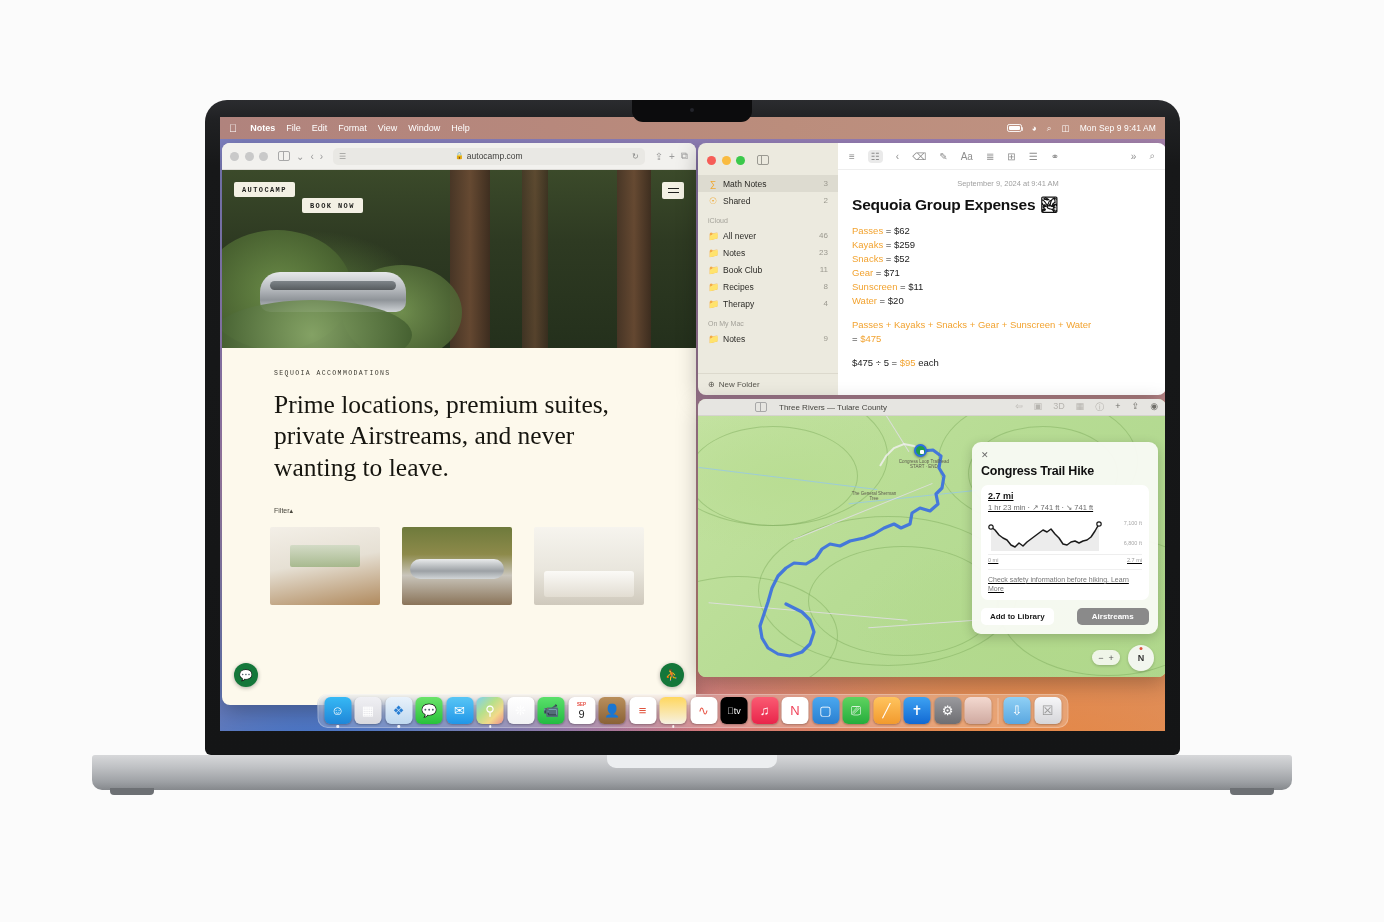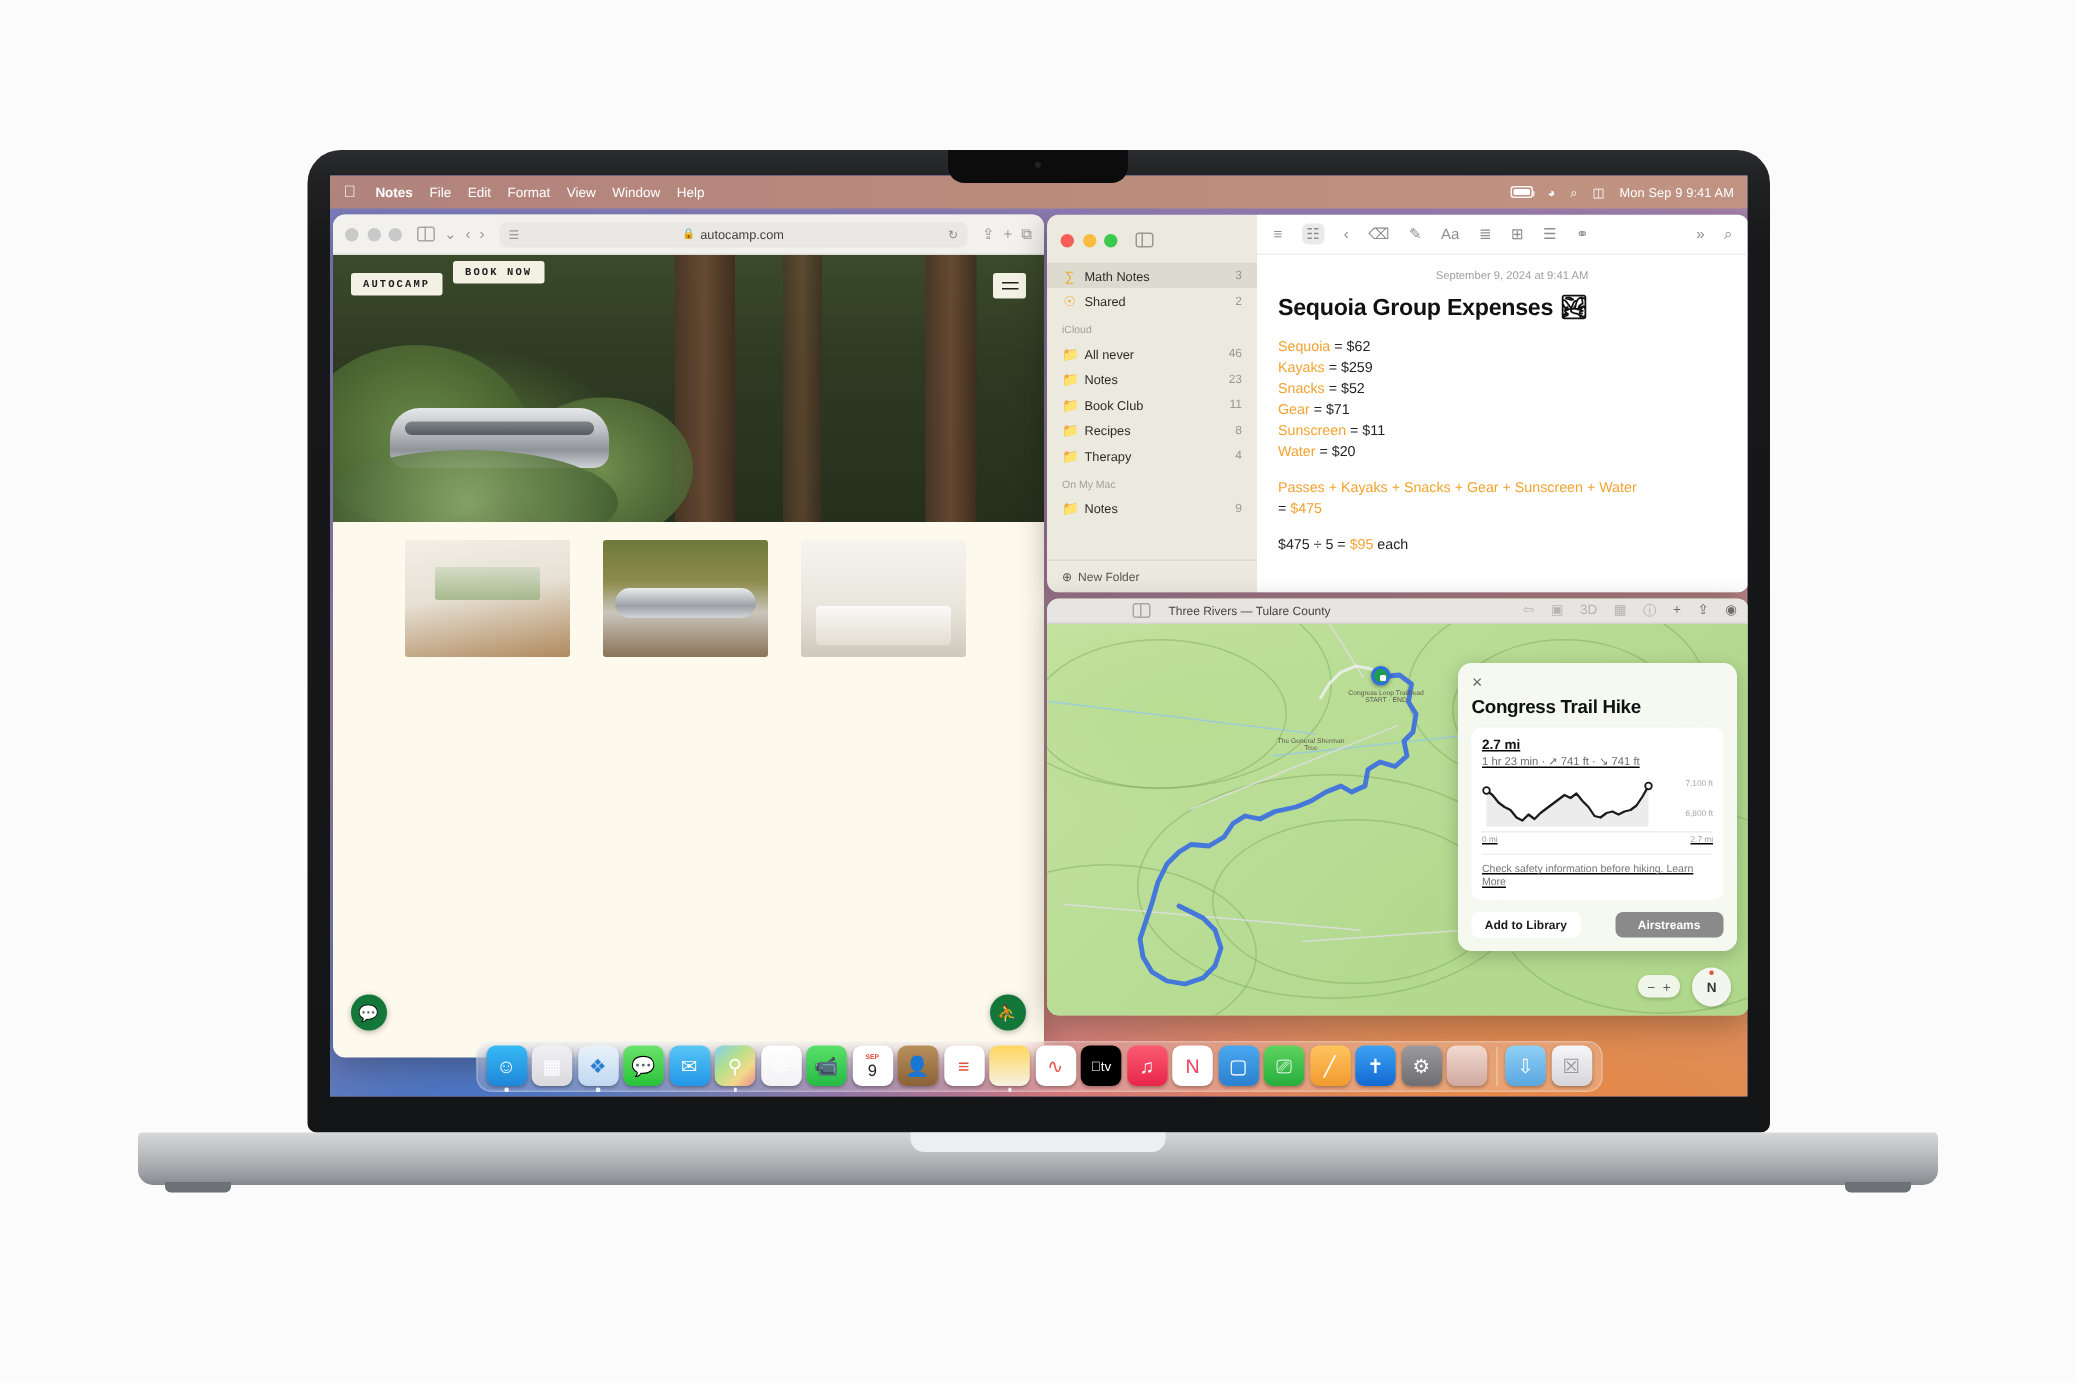--- a/index.html
+++ b/index.html
@@ -300,27 +300,34 @@
 
       <div class="hero">
         <div class="trunk" style="left:228px;width:40px;"></div>
         <div class="trunk" style="left:300px;width:26px;opacity:.7"></div>
         <div class="trunk" style="left:395px;width:34px;"></div>
         <div class="foliage" style="left:-20px;top:60px;width:150px;height:120px;background:radial-gradient(circle,#6e8f4a,#3d5527);opacity:.85"></div>
         <div class="foliage" style="left:120px;top:95px;width:120px;height:95px;background:radial-gradient(circle,#7fa158,#40572a);opacity:.8"></div>
         <div class="airstream"></div>
         <div class="foliage" style="left:-10px;top:130px;width:200px;height:70px;background:radial-gradient(circle,#8aa86a,#3f5a2c);opacity:.9"></div>
         <div class="nav-pill" style="left:12px;top:12px;">AUTOCAMP</div>
-        <div class="nav-pill" style="left:80px;top:4px;">BOOK NOW</div>
+        <div class="nav-pill" style="left:80px;top:28px;">BOOK NOW</div>
         <div class="hamburger">
             <i></i>
             <i></i>
           </div>
       </div>
 
+      <div class="copy">
+        <div class="eyebrow">SEQUOIA ACCOMMODATIONS</div>
+        <h1 class="headline">Prime locations, premium suites, private Airstreams, and never wanting to leave.</h1>
+        <div class="filter">
+          <span>Filter</span><span>▴</span>
+        </div>
+      </div>
 
       <div class="cards">
         <div class="card a">
             <div class="win"></div>
           </div>
         <div class="card b">
             <div class="van"></div>
           </div>
         <div class="card c">
             <div class="bed"></div>
@@ -407,21 +414,21 @@
           <span class="nt-ico">⌕</span>
         </div>
 
         <div class="note-date">September 9, 2024 at 9:41 AM</div>
         <div class="note-title">
           <span>Sequoia Group Expenses</span>
           <span>🏞</span>
         </div>
 
         <div class="note-body">
-          <div><span class="tok">Sequoia</span><span> = $62</span></div>
+          <div><span class="tok">Passes</span><span> = $62</span></div>
           <div><span class="tok">Kayaks</span><span> = $259</span></div>
           <div><span class="tok">Snacks</span><span> = $52</span></div>
           <div><span class="tok">Gear</span><span> = $71</span></div>
           <div><span class="tok">Sunscreen</span><span> = $11</span></div>
           <div><span class="tok">Water</span><span> = $20</span></div>
 
           <div class="mathline">
             <span class="tok">Passes + Kayaks + Snacks + Gear + Sunscreen + Water</span>
           </div>
           <div>

